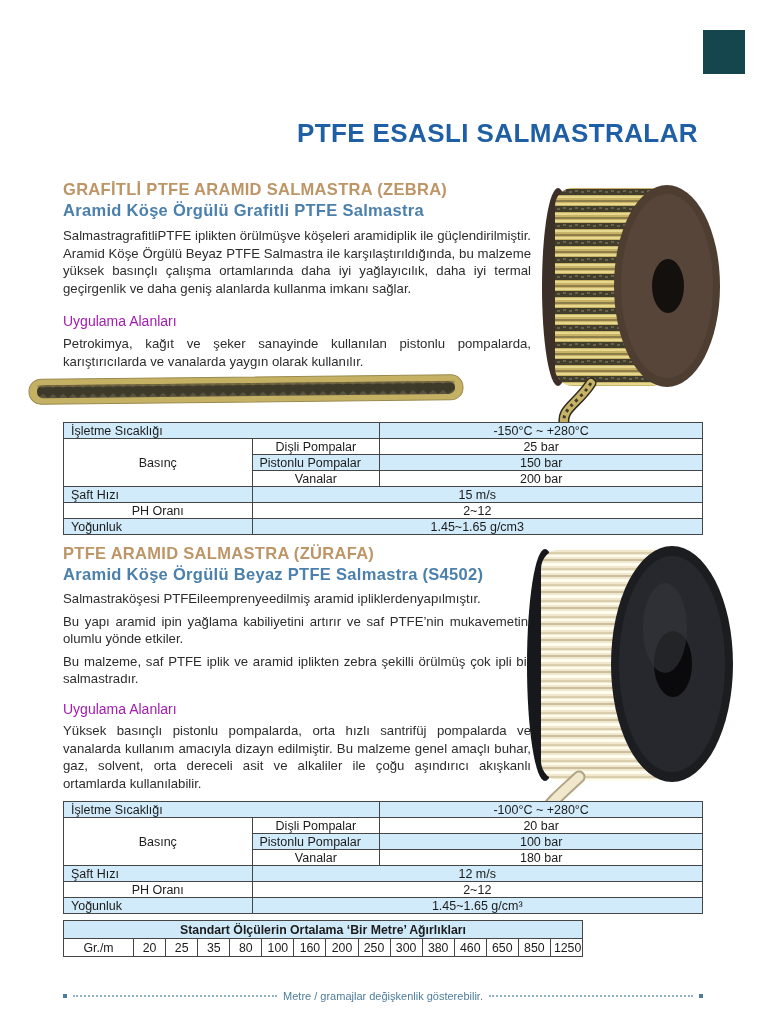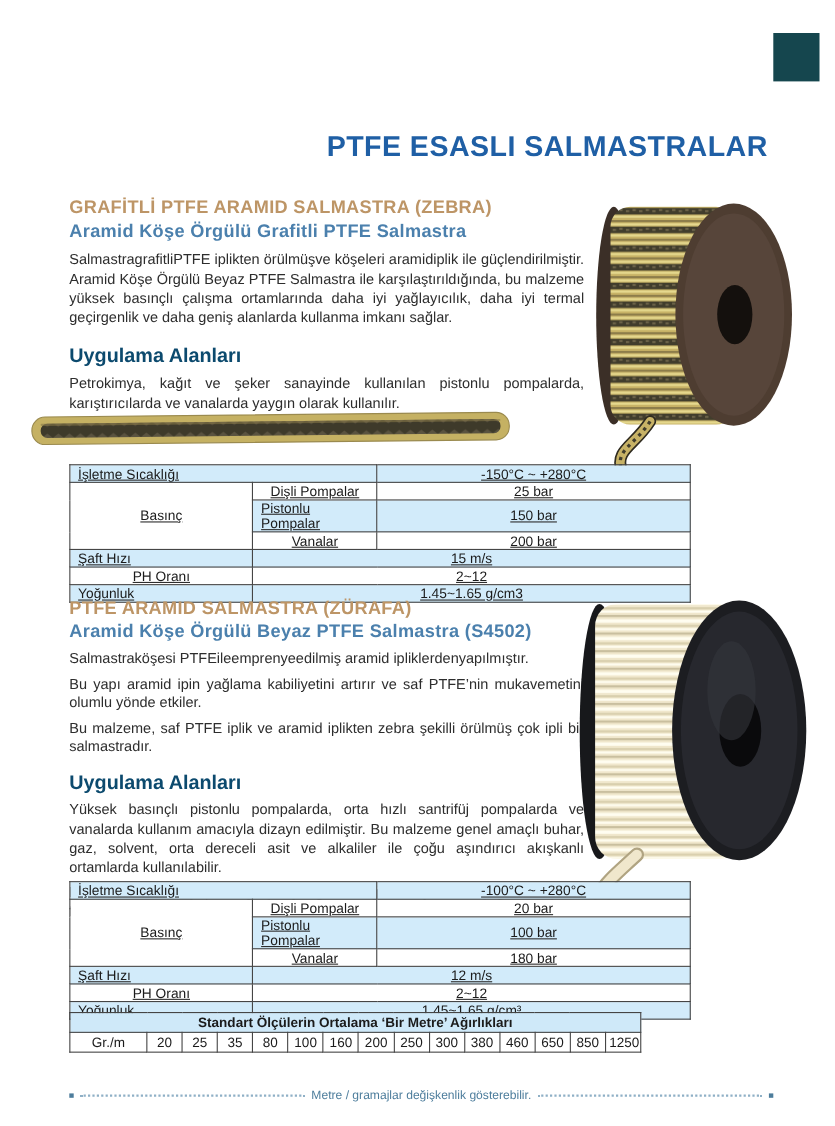--- a/index.html
+++ b/index.html
@@ -11,30 +11,30 @@
   .title-block{position:absolute;top:118px;right:61px;text-align:right;}
   .page-title{font-size:26px;font-weight:700;color:#1f5fa5;letter-spacing:.4px;white-space:nowrap;}
   .page-subtitle{font-size:17px;font-weight:600;color:#a9a196;letter-spacing:.8px;margin-top:3px;white-space:nowrap;}
 
   .sec{position:absolute;left:63px;width:468px;}
   .sec1{top:179px;}
   .sec2{top:543px;}
   .sec-heading{font-size:16.5px;line-height:21px;font-weight:600;color:#bd9566;letter-spacing:.3px;margin:0;}
   .sec-sub{font-size:16.5px;line-height:21px;font-weight:600;color:#4b80ad;letter-spacing:.3px;margin:0;}
   p.body{font-size:13.2px;line-height:17.6px;text-align:justify;margin:6px 0 0 0;color:#2d2d2d;}
-  .apps-heading{font-size:18px;font-weight:700;color:#0c4a6e;margin:16px 0 2px 0;}
+  .apps-heading{font-size:14px;font-weight:400;color:#a21caf;margin:16px 0 2px 0;}
   .sec2 .apps-heading{margin-top:13px;}
   .sec2 p.body{margin-top:5px;}
 
   .spool{position:absolute;}
   .spool1{left:533px;top:183px;width:190px;height:247px;}
   .spool2{left:515px;top:543px;width:225px;height:289px;}
   .rope-sample{position:absolute;left:28px;top:375px;width:438px;height:30px;transform:rotate(-.6deg);}
 
-  table.spec{position:absolute;left:63px;width:565px;border-collapse:collapse;table-layout:fixed;text-decoration:underline;}
+  table.spec{position:absolute;left:63px;width:640px;border-collapse:collapse;table-layout:fixed;}
   #spec-table-1{top:422px;}
   #spec-table-2{top:801px;}
   table.spec td{border:1px solid #454545;font-size:12.5px;height:15px;padding:0 7px;color:#1b1b1b;}
   td.c{text-align:center;padding:0 2px;}
   td.blue{background:#d2ebfa;}
   td.white{background:#ffffff;text-align:center;}
 
   table.sizes{position:absolute;left:63px;top:920px;width:520px;border-collapse:collapse;table-layout:fixed;}
   table.sizes td{border:1px solid #454545;font-size:12.3px;height:17px;padding:0 3px;color:#1b1b1b;}
   td.size-title{background:#cfe9f9;text-align:center;font-size:13.5px;font-weight:600;color:#17364f;}

